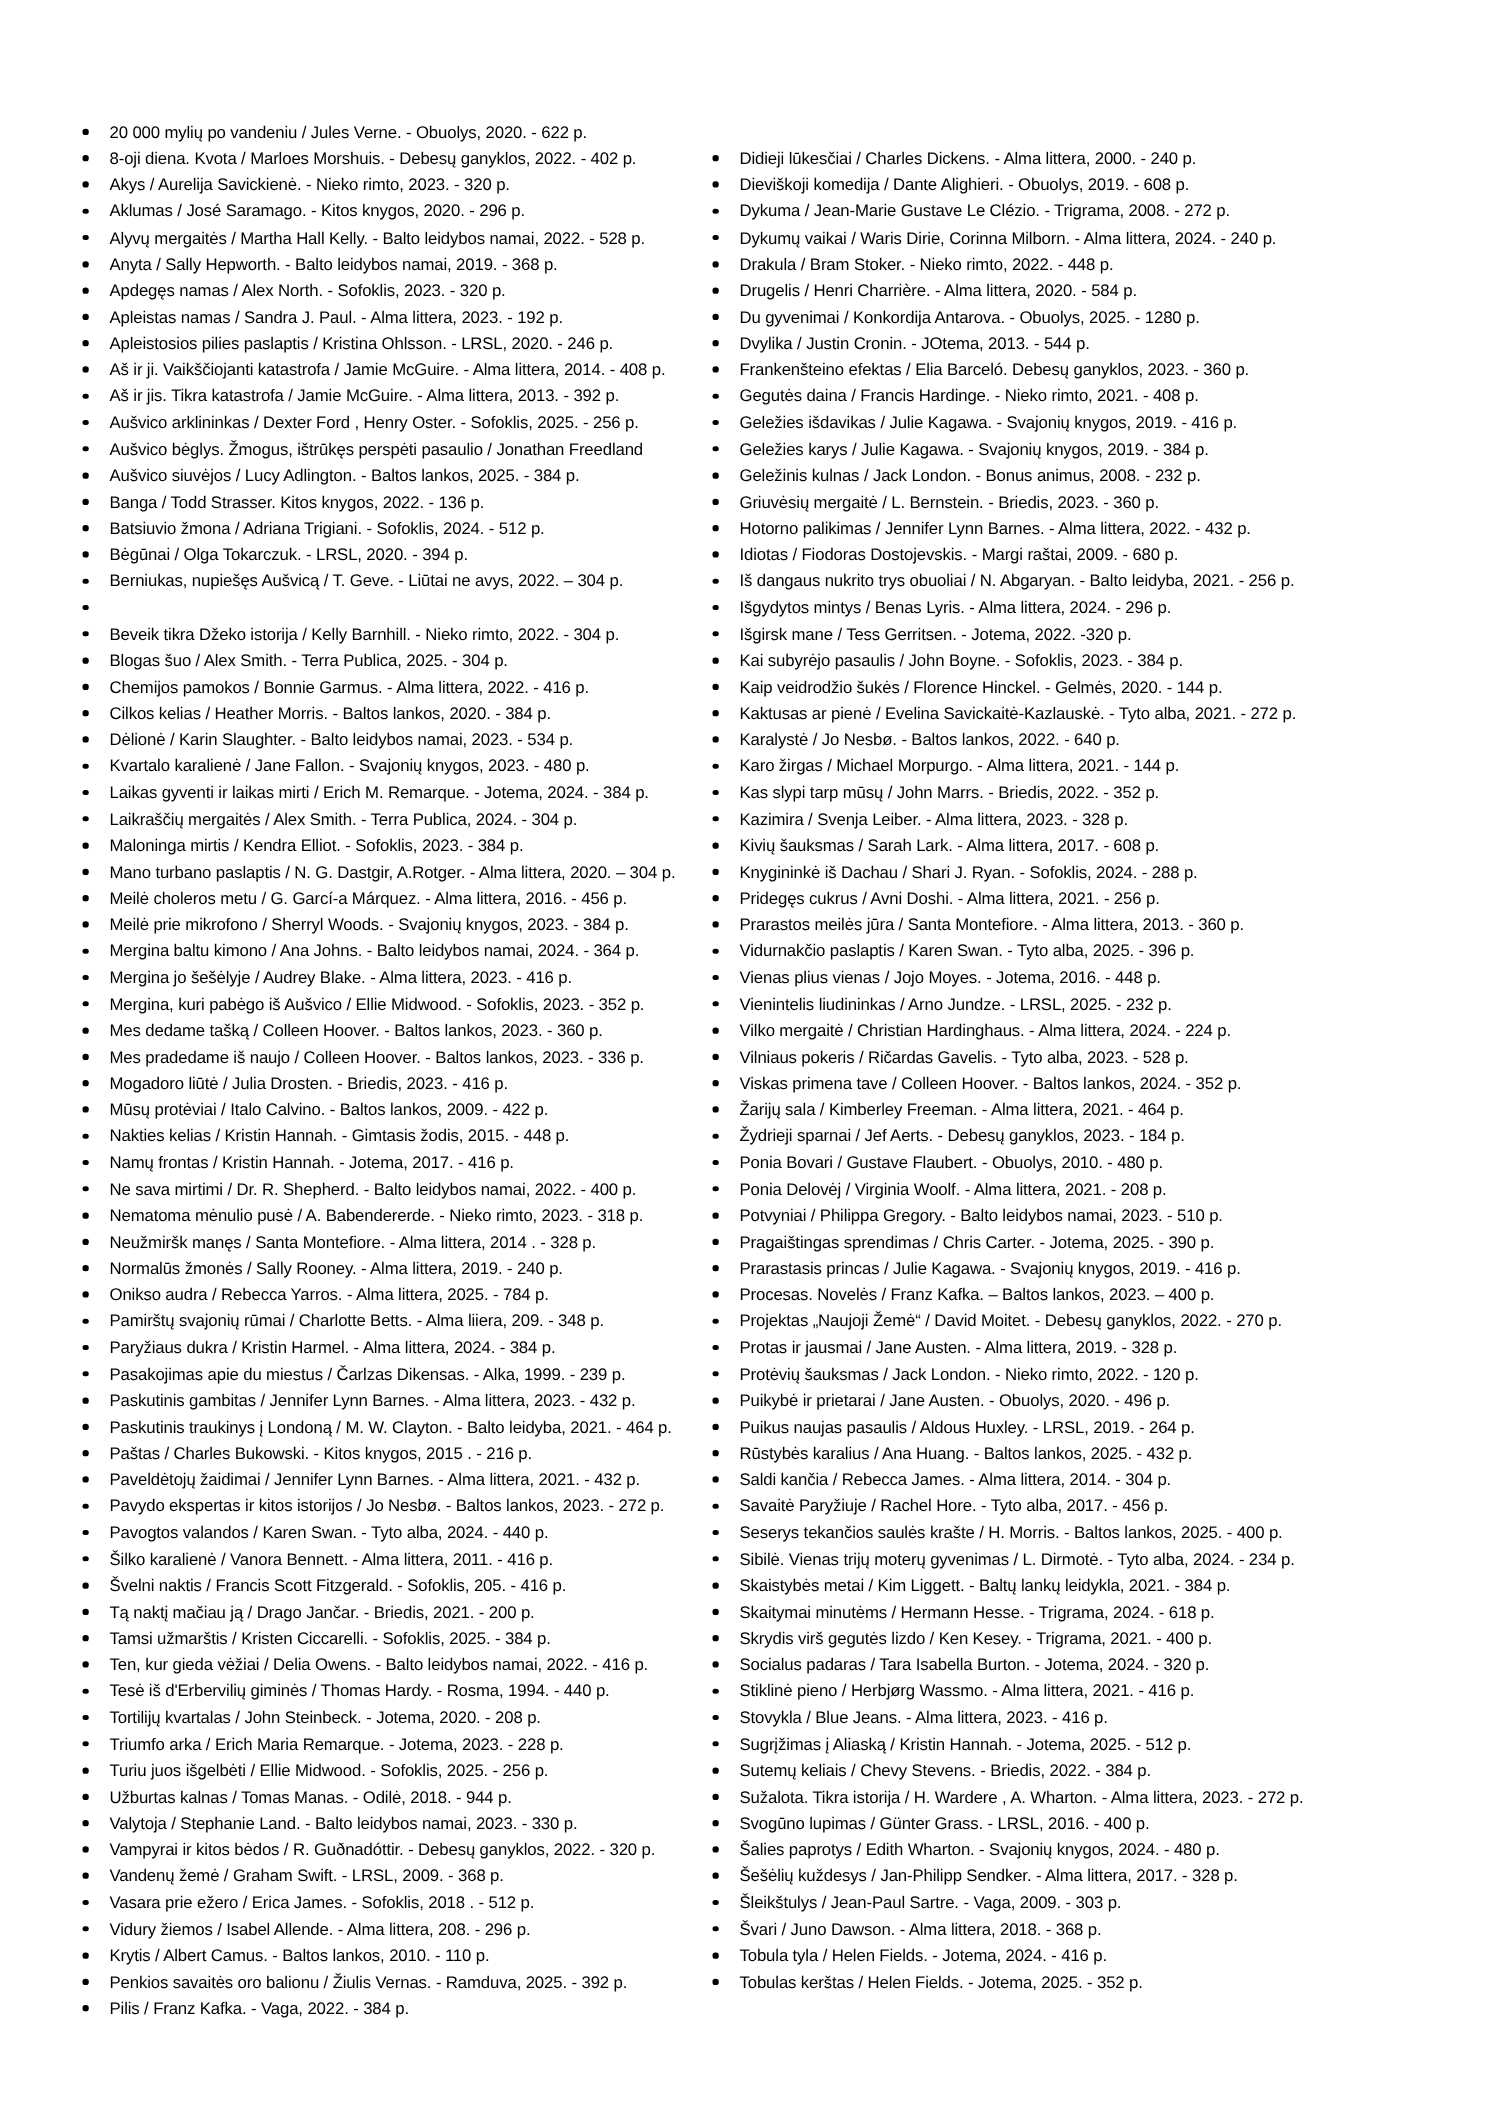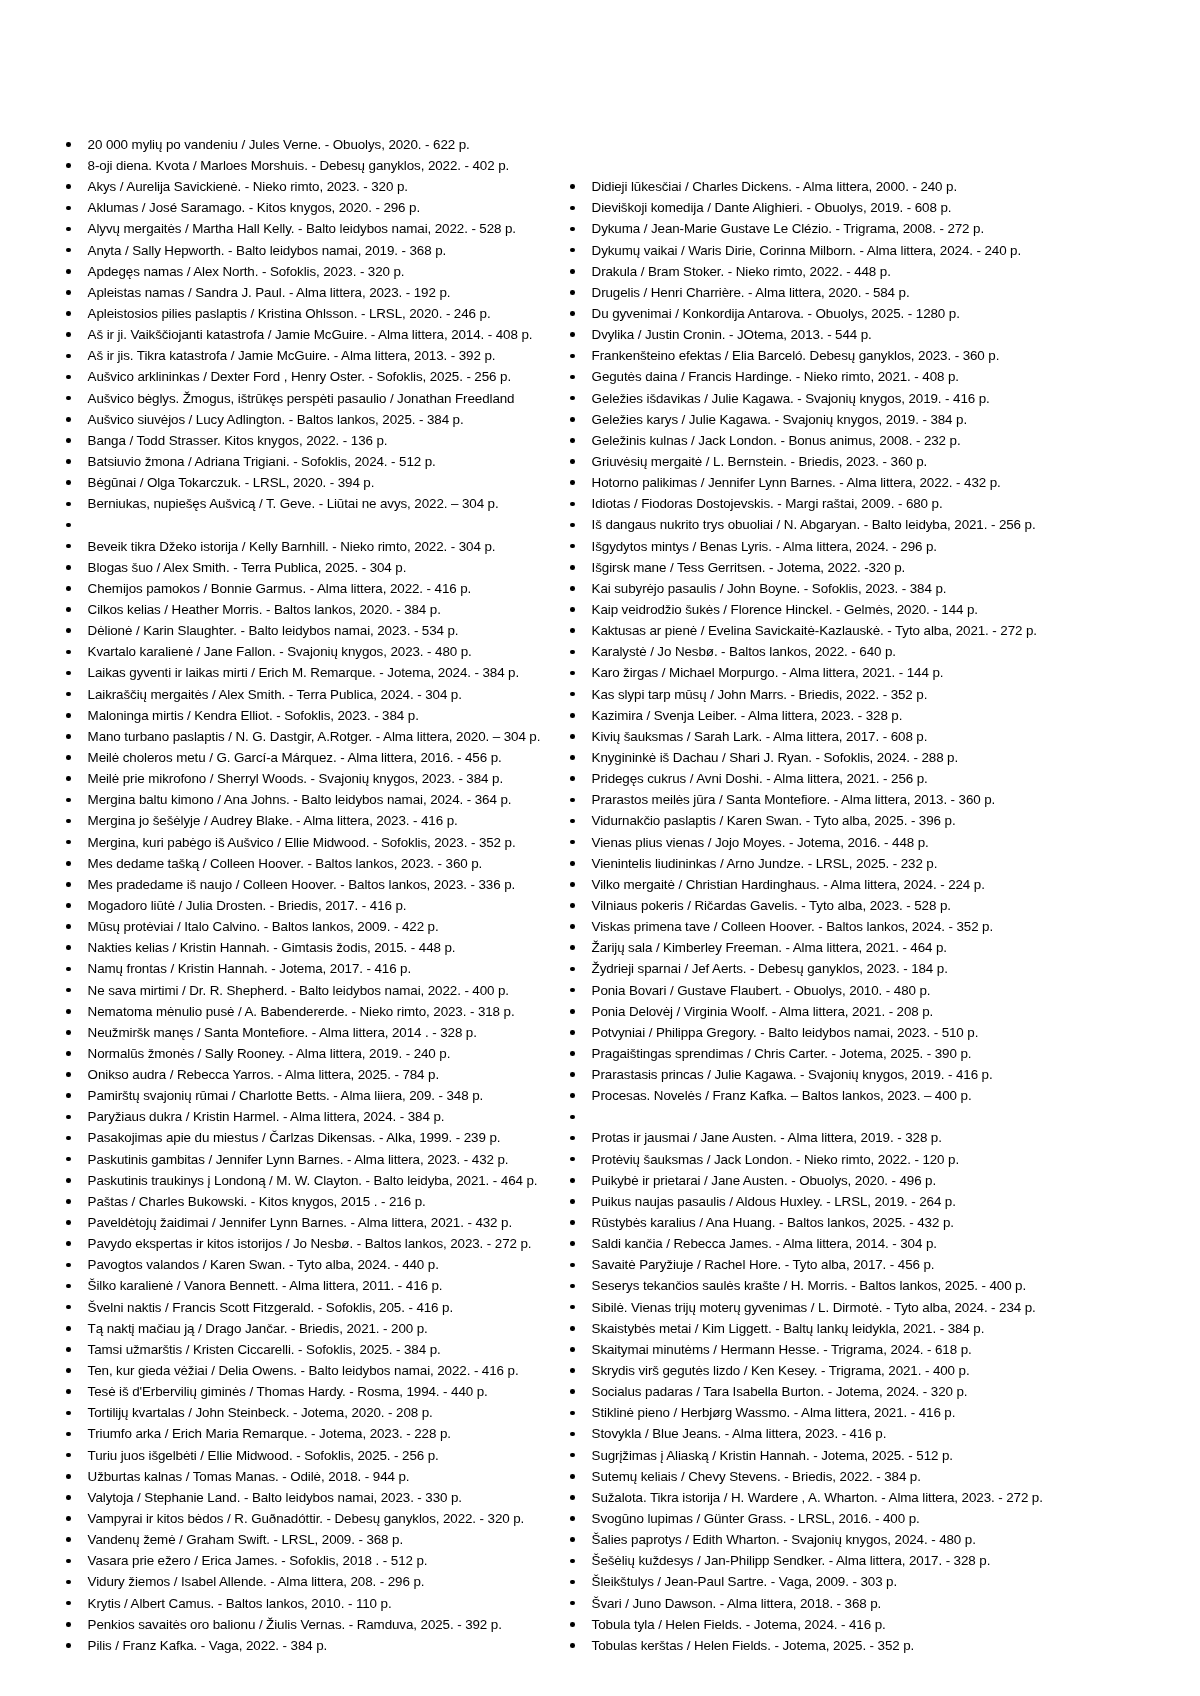--- a/index.html
+++ b/index.html
@@ -12,21 +12,21 @@
     min-height: 1696px;
     font-family: "Liberation Sans", "DejaVu Sans", sans-serif;
     color: #000000;
   }
   .page {
     box-sizing: border-box;
     width: 1200px;
     min-height: 1696px;
     padding: 56px 20px 40px 64px;
     display: flex;
-    align-items: flex-end;
+    align-items: center;
   }
   .col {
     display: flex;
     flex-direction: column;
   }
   .col-left  { width: 500px; }
   .col-right { width: 612px; margin-left: 4px; }
   .row {
     display: flex;
     align-items: center;
@@ -191,21 +191,21 @@
       <div class="row">
         <span class="bullet"></span>
         <span class="txt">Mes dedame tašką / Colleen Hoover. - Baltos lankos, 2023. - 360 p.</span>
       </div>
       <div class="row">
         <span class="bullet"></span>
         <span class="txt">Mes pradedame iš naujo / Colleen Hoover. - Baltos lankos, 2023. - 336 p.</span>
       </div>
       <div class="row">
         <span class="bullet"></span>
-        <span class="txt">Mogadoro liūtė / Julia Drosten. - Briedis, 2017. - 416 p.</span>
+        <span class="txt">Mogadoro liūtė / Julia Drosten. - Briedis, 2023. - 416 p.</span>
       </div>
       <div class="row">
         <span class="bullet"></span>
         <span class="txt">Mūsų protėviai / Italo Calvino. - Baltos lankos, 2009. - 422 p.</span>
       </div>
       <div class="row">
         <span class="bullet"></span>
         <span class="txt">Nakties kelias / Kristin Hannah. - Gimtasis žodis, 2015. - 448 p.</span>
       </div>
       <div class="row">
@@ -513,20 +513,21 @@
       <div class="row">
         <span class="bullet"></span>
         <span class="txt">Prarastasis princas / Julie Kagawa. - Svajonių knygos, 2019. - 416 p.</span>
       </div>
       <div class="row">
         <span class="bullet"></span>
         <span class="txt">Procesas. Novelės / Franz Kafka. – Baltos lankos, 2023. – 400 p.</span>
       </div>
       <div class="row">
         <span class="bullet"></span>
+        <span class="txt">Projektas „Naujoji Žemė“ / David Moitet. - Debesų ganyklos, 2022. - 270 p.</span>
       </div>
       <div class="row">
         <span class="bullet"></span>
         <span class="txt">Protas ir jausmai / Jane Austen. - Alma littera, 2019. - 328 p.</span>
       </div>
       <div class="row">
         <span class="bullet"></span>
         <span class="txt">Protėvių šauksmas / Jack London. - Nieko rimto, 2022. - 120 p.</span>
       </div>
       <div class="row">

